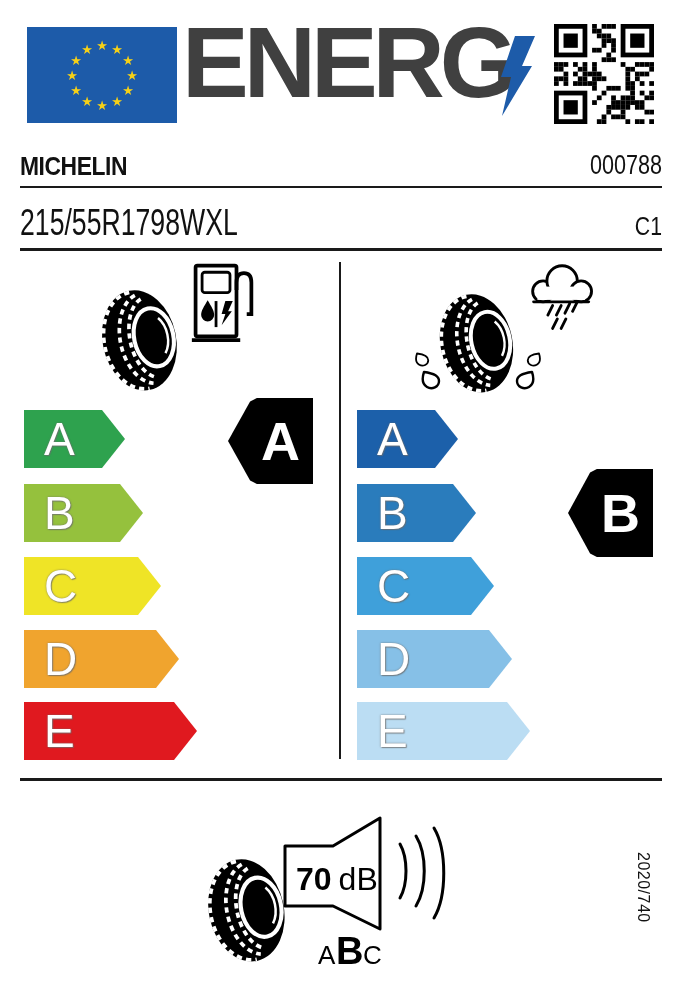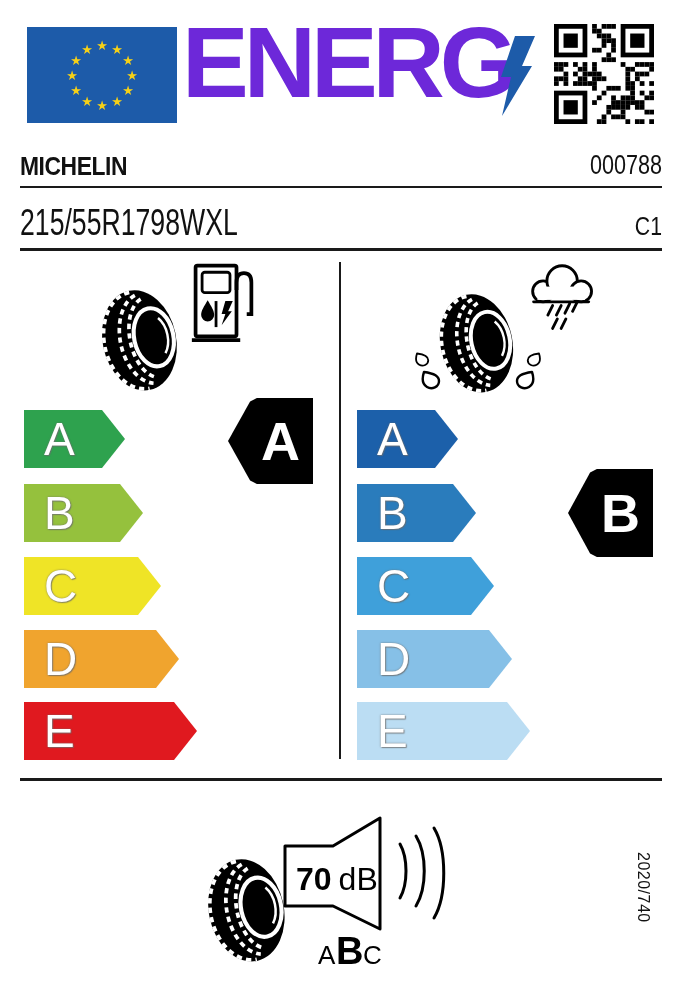--- a/index.html
+++ b/index.html
@@ -89,21 +89,21 @@
         <text x="49" y="37.5">★</text>
       <text x="45" y="52.5">★</text>
         <text x="49" y="67.5">★</text>
         <text x="60" y="78.5">★</text>
       <text x="75" y="82.5">★</text>
         <text x="90" y="78.5">★</text>
         <text x="101" y="67.5">★</text>
     </g>
   </svg>
 
-  <div id="energ-text" style="color: #6d28d9;">ENERG</div>
+  <div id="energ-text" style="color: #404040;">ENERG</div>
   <svg id="bolt-svg" width="36" height="80" viewBox="0 0 36 80">
     <polygon points="14,0 34,0 21,30 31,30 1,80 10,41 0,41" style="fill: rgb(29, 91, 169);"></polygon>
   </svg>
 
   <svg id="qr-svg" width="102" height="100" viewBox="0 0 101 101">
     <rect x="0" y="0" width="101" height="101" fill="#fff"></rect>
   <rect x="0" y="0" width="33.666666666666664" height="33.666666666666664" fill="#000"></rect>
       <rect x="4.809523809523809" y="4.809523809523809" width="24.047619047619047" height="24.047619047619047" fill="#fff"></rect>
       <rect x="9.619047619047619" y="9.619047619047619" width="14.428571428571427" height="14.428571428571427" fill="#000"></rect>
       <rect x="67.33333333333333" y="0" width="33.666666666666664" height="33.666666666666664" fill="#000"></rect>

